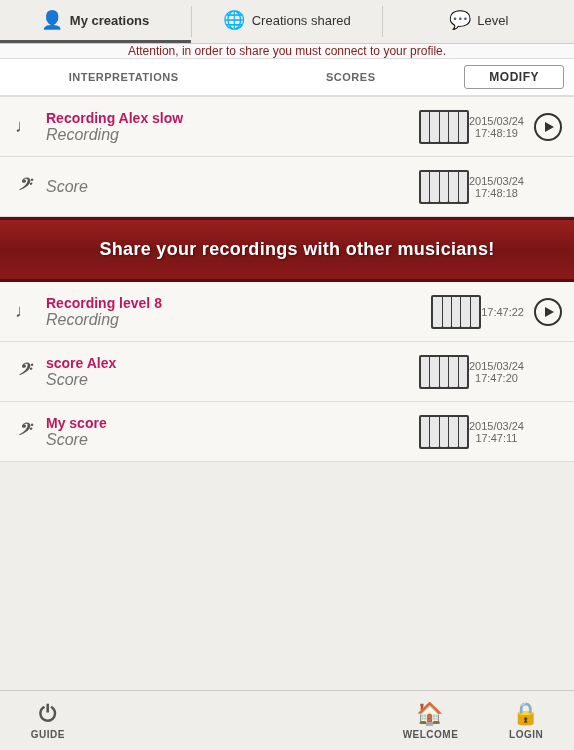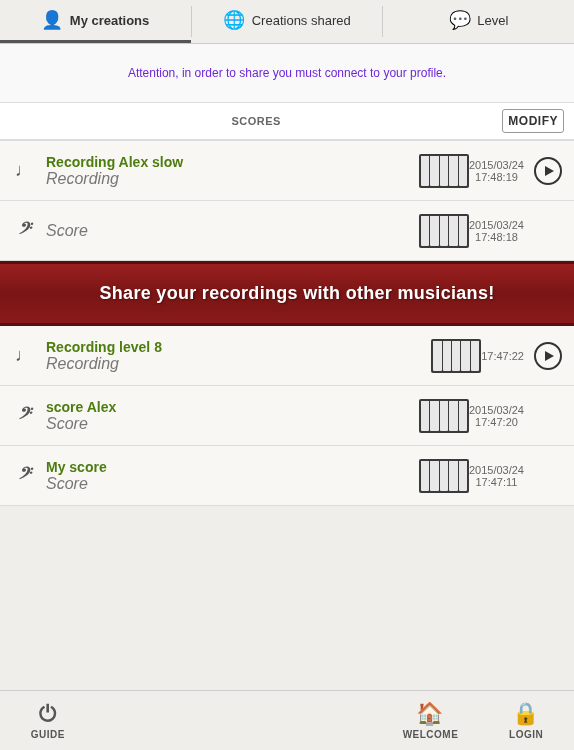--- a/index.html
+++ b/index.html
@@ -44,23 +44,23 @@
     .nav-tab-divider {
       width: 1px;
       background: #ccc;
       margin: 6px 0;
     }
 
     
     .attention-banner {
       background: #f9f9f9;
       text-align: center;
-      padding: 22px 20px;
+      padding: 0 20px;
       font-size: 12px;
-      color: #6d28d9;
+      color: #7f1d1d;
       border-bottom: 1px solid #ddd;
     }
 
     
     .filter-tabs {
       display: flex;
       align-items: center;
       background: #fff;
       border-bottom: 2px solid #ddd;
       height: 38px;
@@ -79,21 +79,21 @@
       border-bottom: 2px solid transparent;
       margin-bottom: -2px;
     }
     .filter-tab.active {
       color: #333;
       border-bottom: 2px solid #333;
     }
     .modify-btn {
       font-size: 12px;
       border: 1px solid #999;
-      padding: 4px 5px;
+      padding: 4px 24px;
       background: #fff;
       cursor: pointer;
       color: #333;
       border-radius: 3px;
       text-transform: uppercase;
       letter-spacing: 0.5px;
       font-weight: 600;
     }
 
     
@@ -118,21 +118,21 @@
       text-align: center;
       flex-shrink: 0;
     }
     .list-item-info {
       flex: 1;
       padding-left: 10px;
     }
     .list-item-title {
       font-size: 14px;
       font-weight: 600;
-      color: #4d7c0f;
+      color: #be185d;
     }
     .list-item-subtitle {
       font-size: 16px;
       font-style: italic;
       color: #777;
     }
 
     .list-item-date {
       text-align: center;
       font-size: 11px;
@@ -261,20 +261,23 @@
     <span>Level</span>
   </div>
 </div>
 
 <div class="attention-banner">
   <span>Attention, in order to share you must connect to your profile.</span>
 </div>
 
 <div class="filter-tabs">
   <div class="filter-tab">
+    <span>INTERPRETATIONS</span>
+  </div>
+  <div class="filter-tab">
     <span>SCORES</span>
   </div>
   <button class="modify-btn">MODIFY</button>
 </div>
 
 <div class="list-area">
 
   <div class="list-item">
     <div class="list-item-icon">♩</div>
     <div class="list-item-info">

